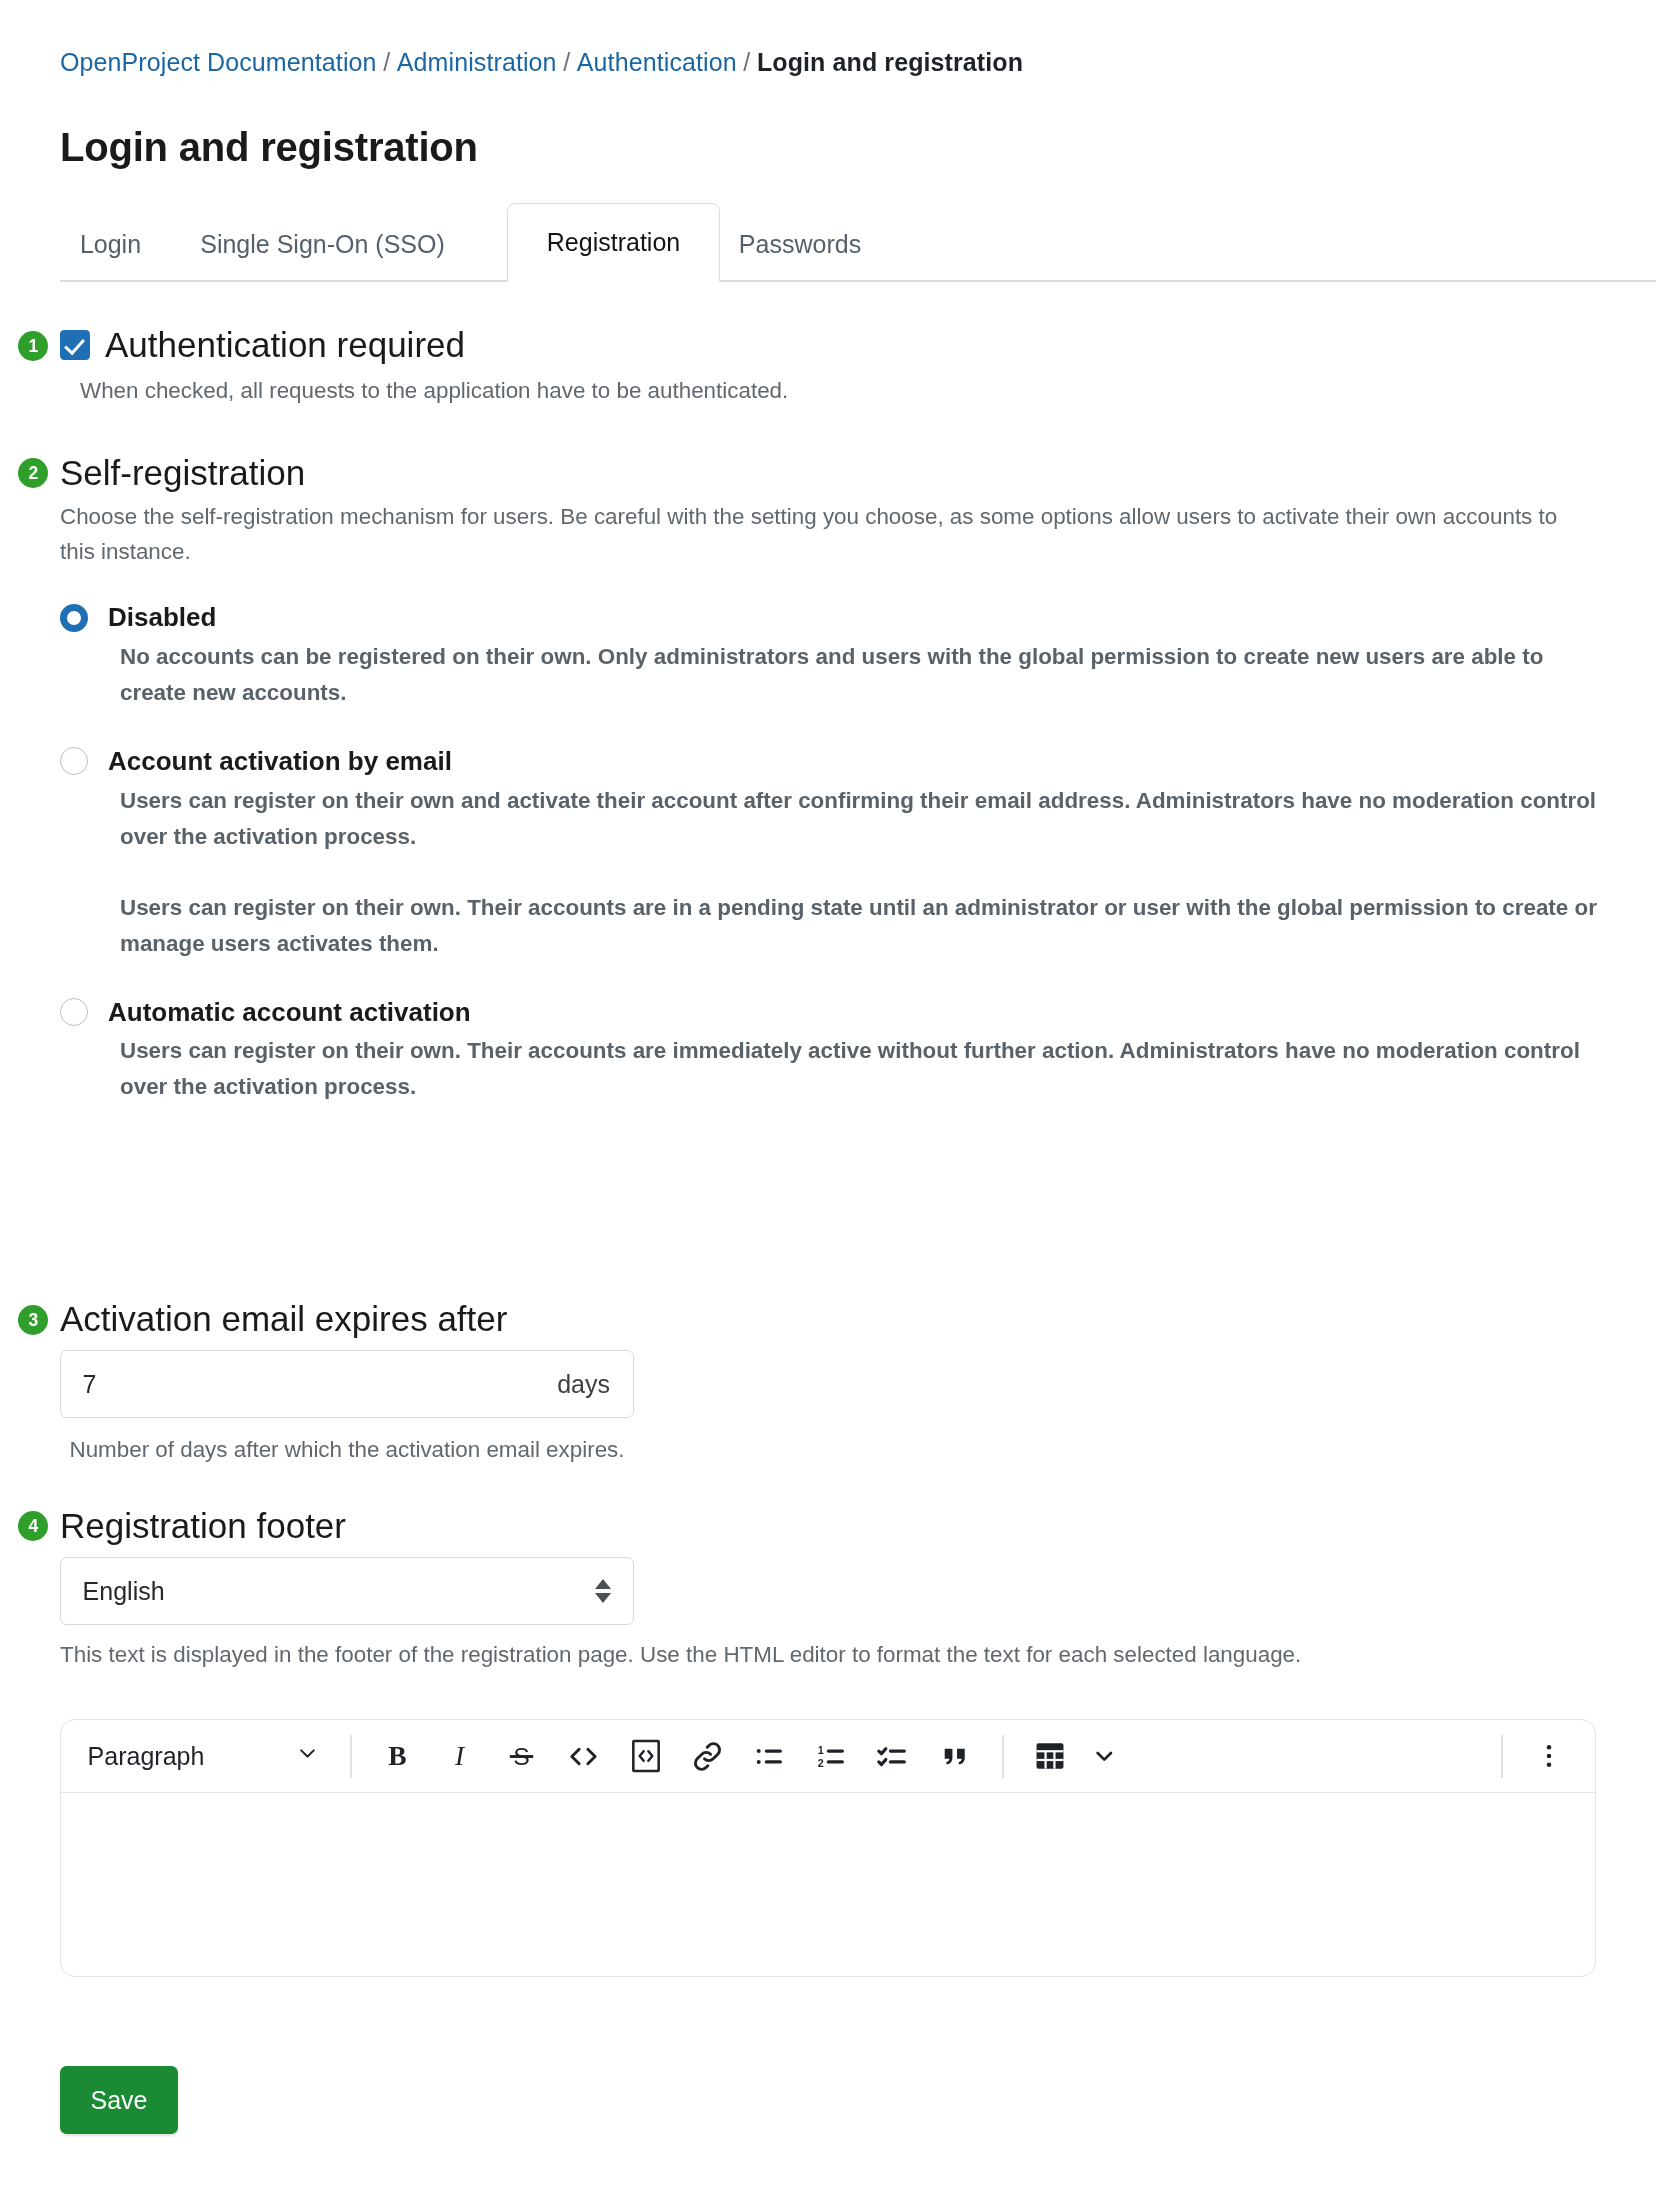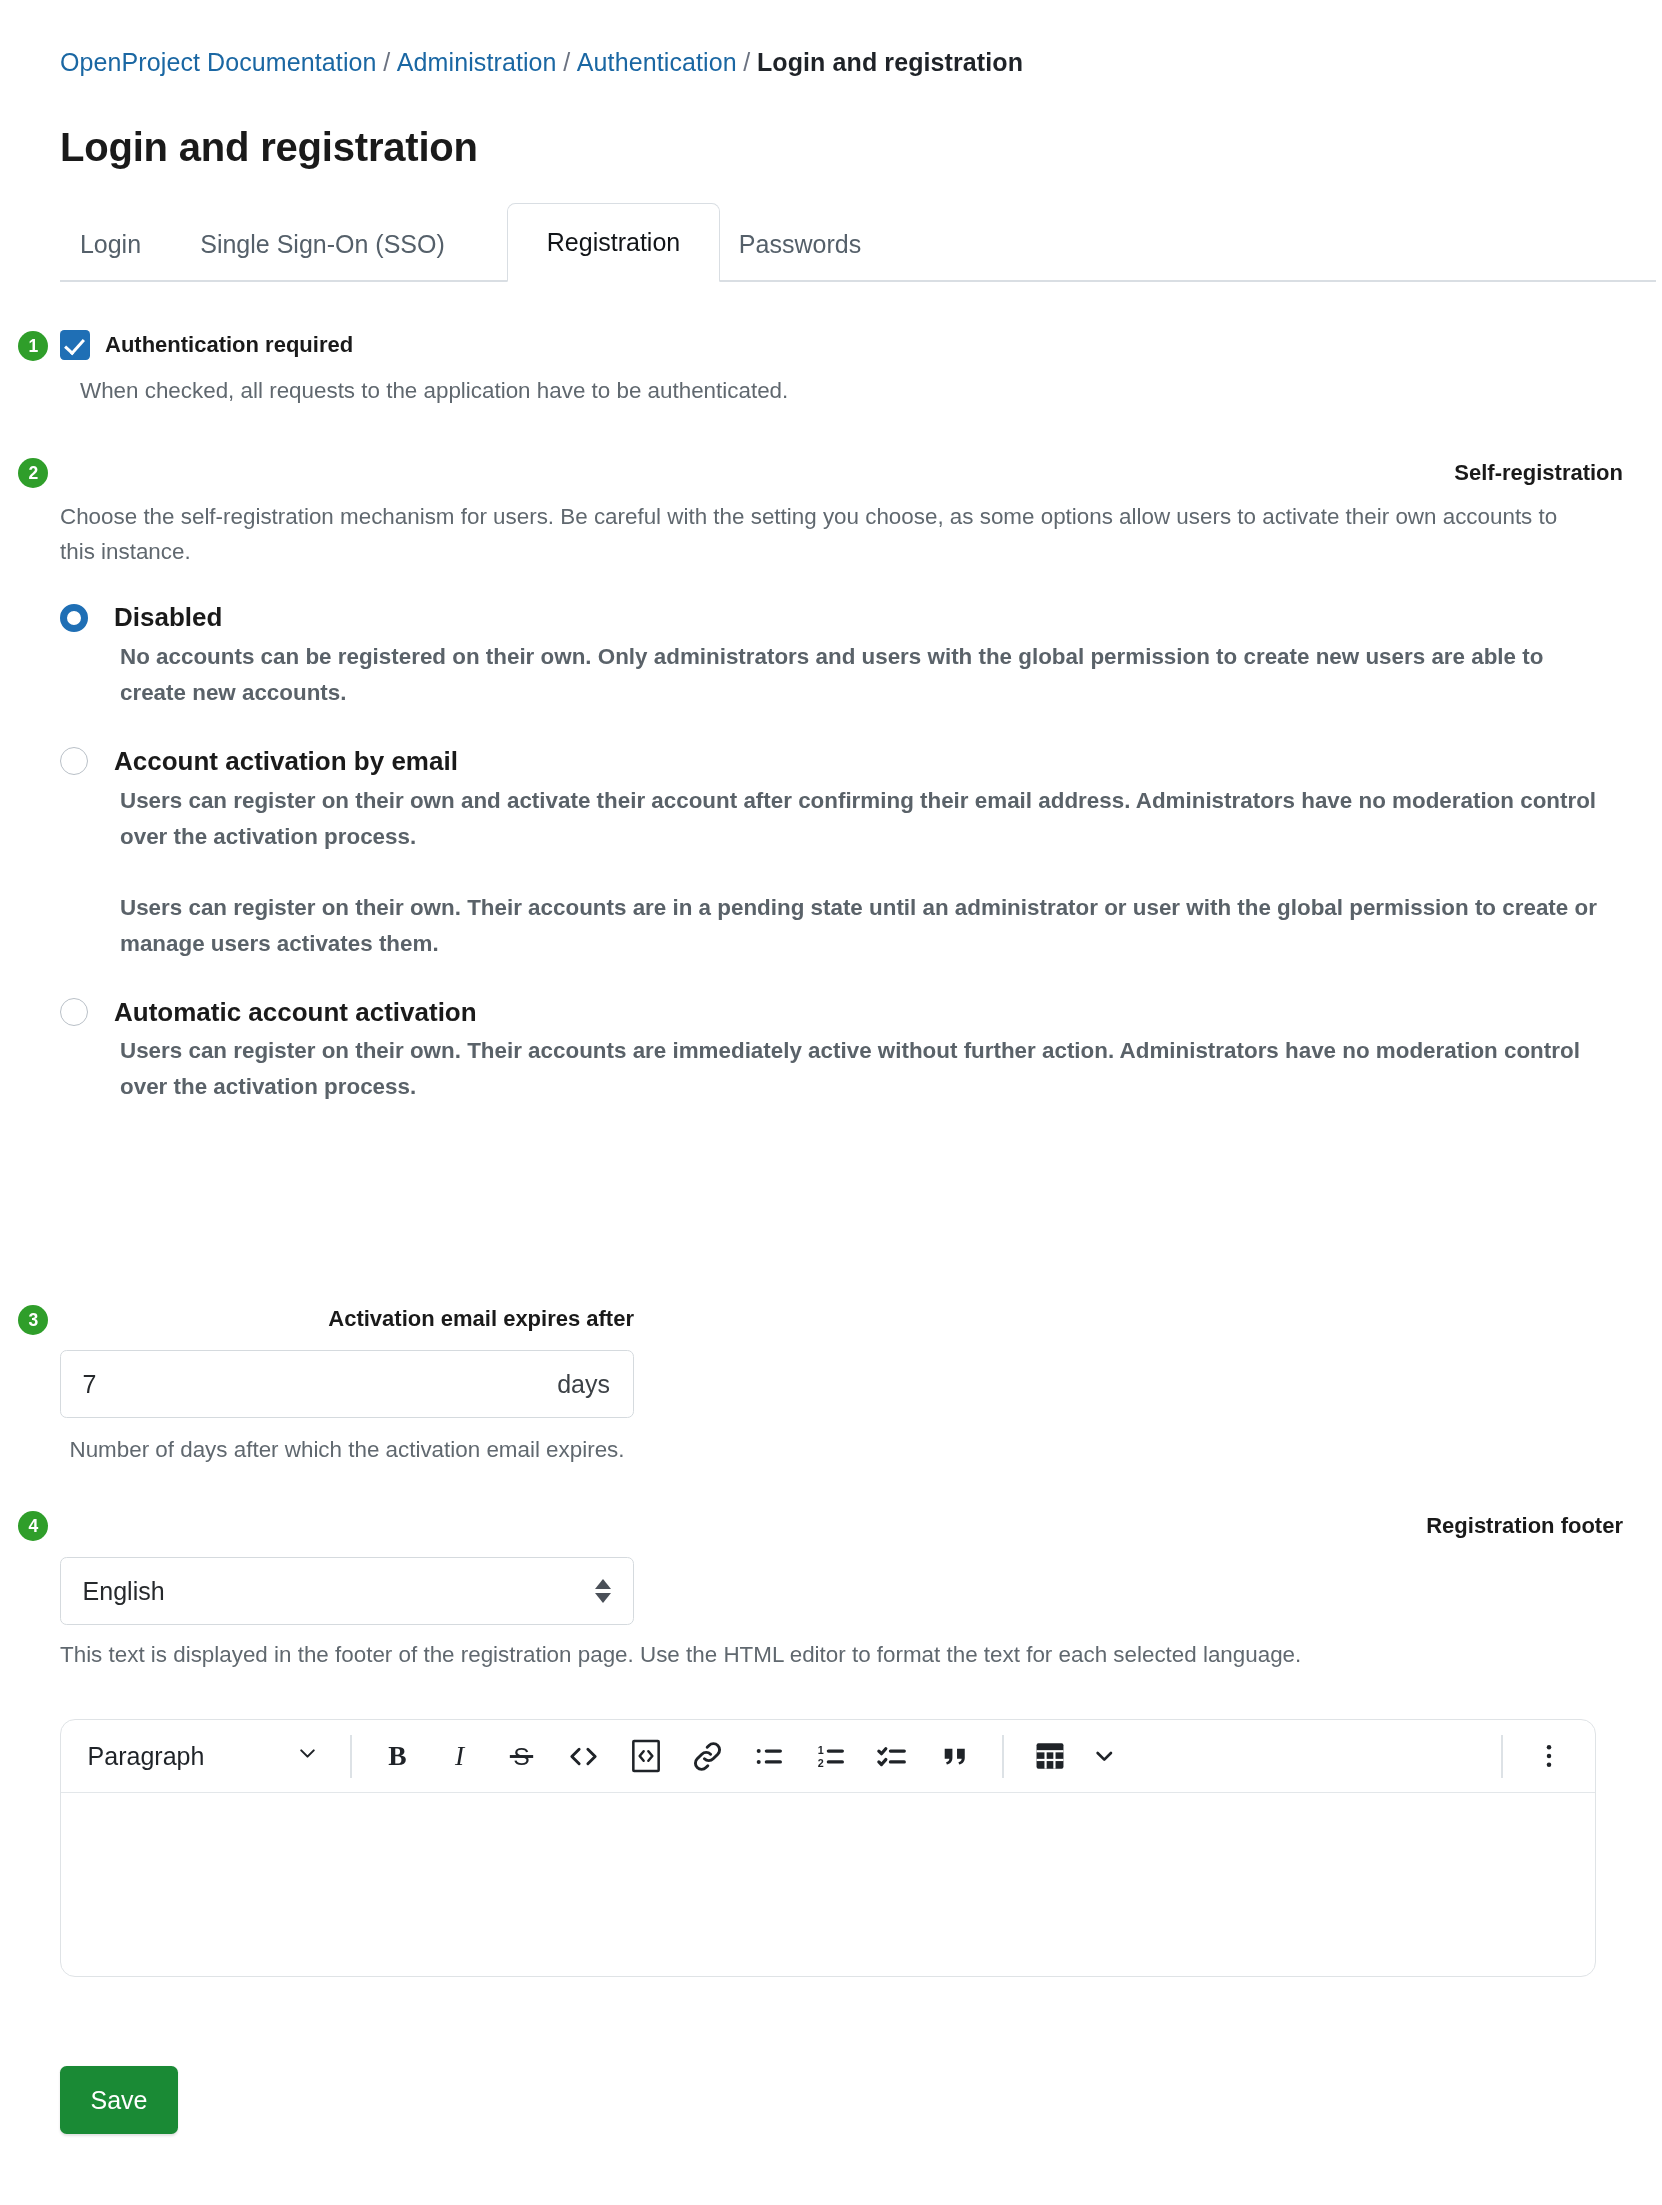--- a/index.html
+++ b/index.html
@@ -111,25 +111,24 @@
     text-align: center;
     font-weight: 600;
     box-shadow: 0 0 0 3.3px rgba(255,255,255,0.9);
     z-index: 5;
   }
 
   
   .block { position: absolute; }
 
   .field-label {
-    font-size: 22px;
-    font-weight: 700;
+    font-size: 35px;
+    font-weight: 400;
     color: #1a1a1a;
     line-height: 32px;
-    text-align: right;
   }
   .hint {
     font-size: 22.4px;
     color: #60686f;
     line-height: 35px;
   }
 
   
   .checkbox-row {
     display: flex;
@@ -155,21 +154,21 @@
     border-width: 0 3.3px 3.3px 0;
     transform: rotate(42deg);
   }
 
   
   .radio-group { position: absolute; left: 60px; top: 602px; width: 1563px; }
   .radio-item { position: relative; margin-bottom: 28px; }
   .radio-head {
     display: flex;
     align-items: center;
-    gap: 26px;
+    gap: 20px;
   }
   .radio {
     width: 28px;
     height: 28px;
     border-radius: 50%;
     border: 1.7px solid #b9c0c7;
     box-sizing: border-box;
     background: #ffffff;
     flex: 0 0 auto;
   }

